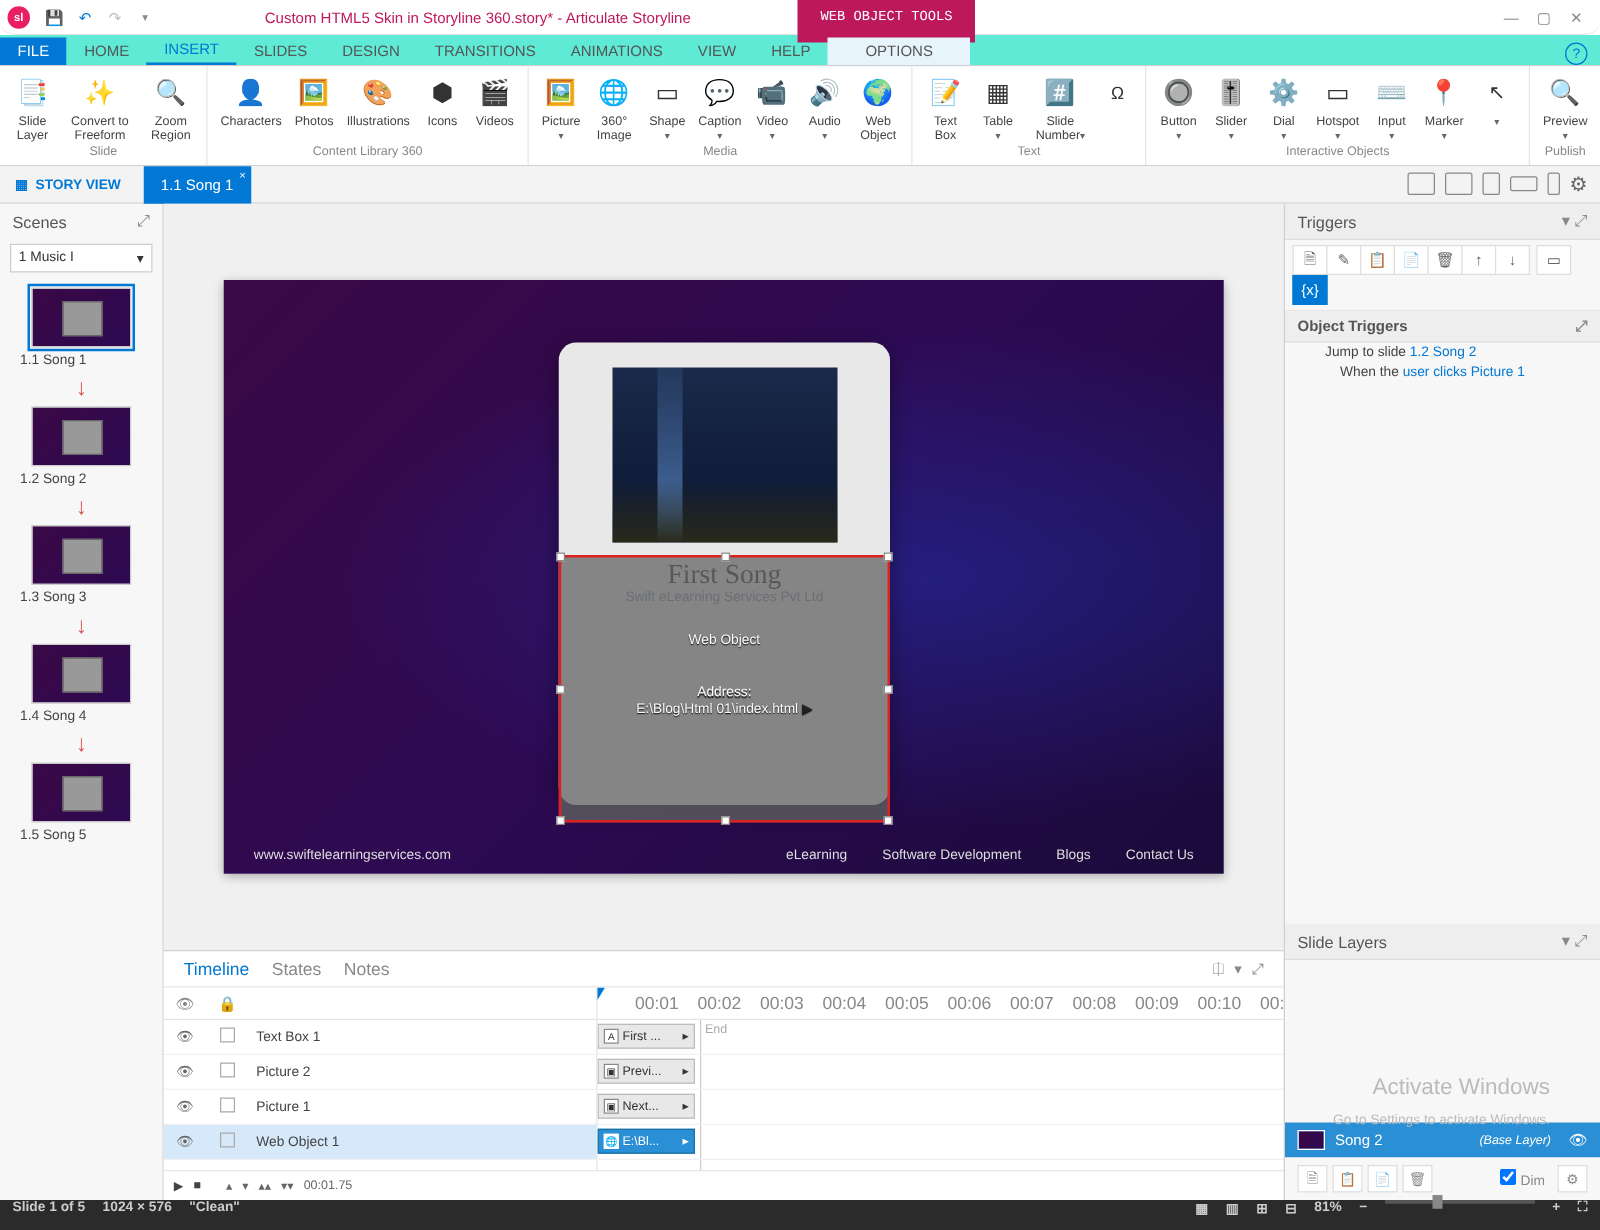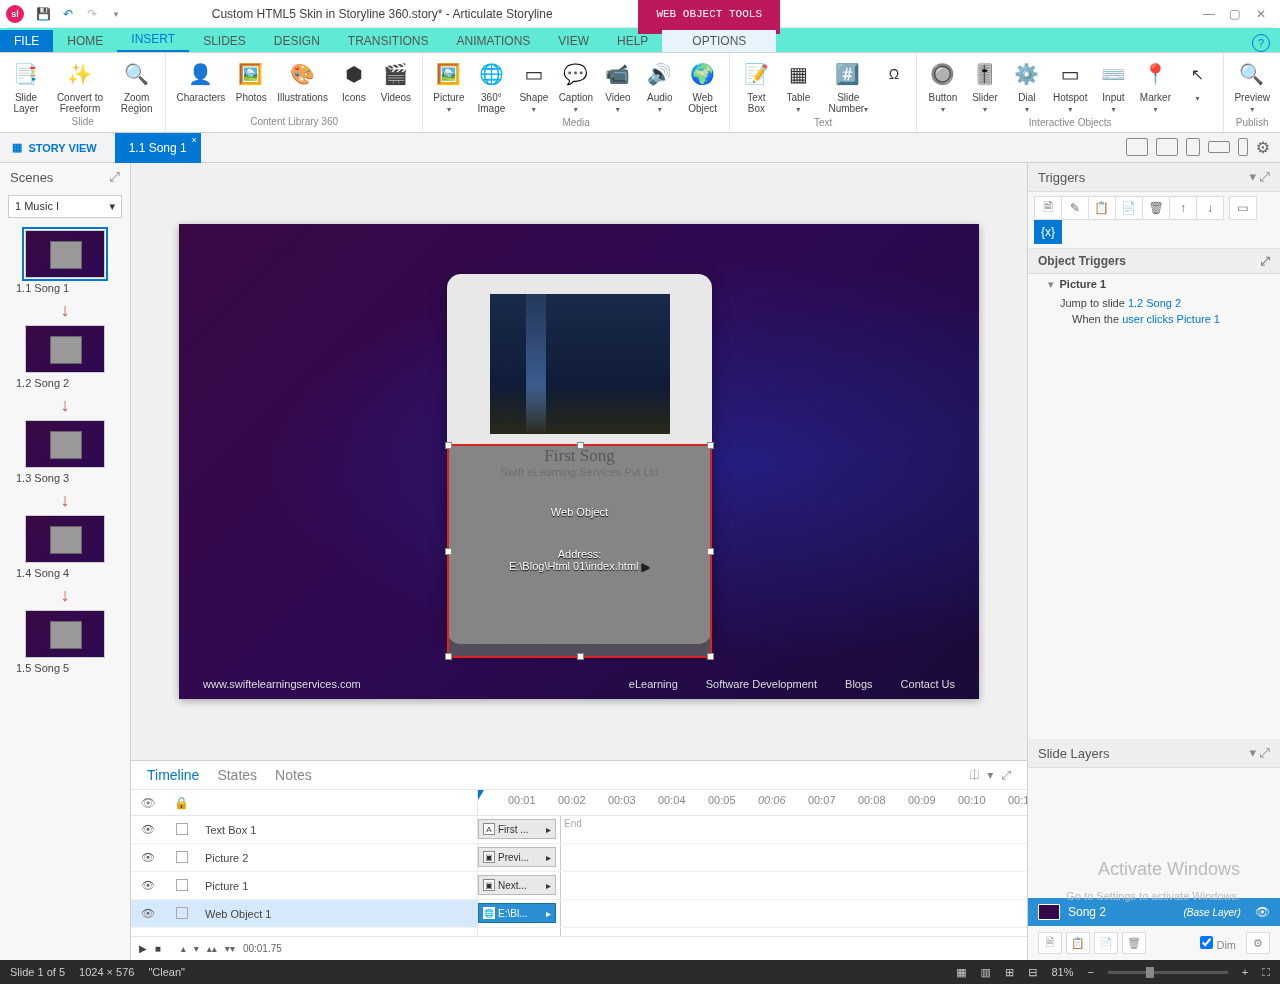--- a/index.html
+++ b/index.html
@@ -3,21 +3,21 @@
 <meta charset="utf-8">
 <style>
 * { margin:0; padding:0; box-sizing:border-box; font-family:"Segoe UI",Arial,sans-serif; }
 body { width:1280px; height:984px; background:#fff; overflow:hidden; font-size:12px; color:#333; }
 
 
 .titlebar { height:28px; background:#fff; display:flex; align-items:center; border-bottom:1px solid #e5e5e5;border-radius:12px; }
 .app-badge { width:18px; height:18px; background:#e91e63; border-radius:50%; margin-left:6px; display:flex; align-items:center; justify-content:center; color:#fff; font-size:9px; font-weight:bold; }
 .qat { display:flex; gap:4px; margin-left:10px; }
 .qat-btn { width:20px; height:20px; display:flex; align-items:center; justify-content:center; color:#0078d4; cursor:pointer; }
-.title-text { flex:1; text-align:center; color:#404040; font-size:12px; }
+.title-text { flex:1; text-align:center; color:#be185d; font-size:12px; }
 .context-tab { background:#be185d; color:#fff; padding:4px 18px; font-size:11px; height:40px; display:flex; align-items:center; margin-right:500px;font-family:Liberation Mono, monospace; }
 .win-ctrl { display:flex; gap:0; position:absolute; right:6px; top:4px; }
 .win-btn { width:26px; height:20px; display:flex; align-items:center; justify-content:center; color:#888; cursor:pointer; }
 
 
 .ribbon-tabs { height:25px; background:#5eead4; display:flex; align-items:flex-end; border-bottom:1px solid #d0d0d0; }
 .rtab { padding:4px 14px; font-size:12px; color:#555; cursor:pointer; }
 .rtab.file { background:#0078d4; color:#fff; }
 .rtab.active { color:#0078d4; border-bottom:2px solid #0078d4; }
 .rtab.context { background:#e8f4fb; color:#555; padding:4px 30px; }
@@ -59,21 +59,21 @@
 
 
 .center { flex:1; display:flex; flex-direction:column; background:#f0f0f0; }
 .canvas-area { flex:1; display:flex; align-items:center; justify-content:center; background:#f0f0f0; overflow:hidden; position:relative; }
 .slide-canvas { width:800px; height:475px; background:linear-gradient(135deg,#3a0845 0%,#2d0a52 50%,#1a0a3a 100%); position:relative; box-shadow:0 2px 8px rgba(0,0,0,0.3); }
 .wave { position:absolute; inset:0; background:radial-gradient(ellipse at 70% 50%, rgba(30,60,200,0.4) 0%, transparent 60%); }
 .card { position:absolute; top:50px; left:268px; width:265px; height:370px; background:#e8e8e8; border-radius:14px; box-shadow:0 4px 16px rgba(0,0,0,0.4); padding:20px 18px 0; }
 .card-img { width:180px; height:140px; background:linear-gradient(180deg,#1a2a4a 0%,#0a1530 100%); margin:0 auto 12px; position:relative; overflow:hidden; }
 .beam { position:absolute; left:36px; top:0; width:20px; height:100%; background:linear-gradient(180deg,rgba(120,180,255,0.1),rgba(120,180,255,0.6)); }
 .skyline { position:absolute; bottom:0; left:0; right:0; height:50px; background:linear-gradient(0deg,#2a2a1a,transparent); }
-.card-title { text-align:center; font-size:17px; color:#333; font-family:serif; }
+.card-title { text-align:center; font-size:22px; color:#333; font-family:serif; }
 .card-sub { text-align:center; font-size:11px; color:#7a8aa0; }
 .webobj-overlay { position:absolute; top:220px; left:268px; width:265px; height:214px; background:rgba(100,100,100,0.75); border:2px solid #d22; }
 .webobj-overlay .ov-text { color:#fff; font-size:11px; text-align:center; text-shadow:0 1px 1px #000; }
 .sel-handle { position:absolute; width:7px; height:7px; background:#fff; border:1px solid #888; }
 .footer-bar { position:absolute; bottom:0; left:0; right:0; height:30px; display:flex; align-items:center; padding:0 24px; font-size:11px; color:#ddd; }
 .footer-links { margin-left:auto; display:flex; gap:28px; }
 
 
 .timeline { height:200px; background:#fff; border-top:1px solid #d0d0d0; display:flex; flex-direction:column; }
 .tl-tabs { display:flex; gap:18px; padding:6px 16px; border-bottom:1px solid #e5e5e5; align-items:center; }
@@ -85,21 +85,21 @@
 .tl-head-row { height:26px; border-bottom:1px solid #e5e5e5; display:flex; align-items:center; }
 .tl-eye-col { width:34px; text-align:center; color:#888; }
 .tl-lock-col { width:34px; text-align:center; color:#888; }
 .tl-row { height:28px; display:flex; align-items:center; border-bottom:1px solid #f0f0f0; font-size:11px; }
 .tl-row.sel { background:#d6e9fa; }
 .tl-eye { width:34px; text-align:center; color:#666; }
 .tl-lock { width:34px; text-align:center; }
 .tl-lock-box { width:12px; height:12px; border:1px solid #aaa; display:inline-block; }
 .tl-name { flex:1; padding-left:6px; color:#444; }
 .tl-right { flex:1; position:relative; overflow:hidden; }
-.tl-ruler { height:26px; border-bottom:1px solid #e5e5e5; display:flex; position:relative; font-size:11px; color:#888; }
+.tl-ruler { height:26px; border-bottom:1px solid #e5e5e5; display:flex; position:relative; font-size:14px; color:#888; }
 .tl-tick { position:absolute; top:4px; }
 .playhead { position:absolute; left:0; top:0; width:0; height:0; border-left:6px solid transparent; border-right:6px solid transparent; border-top:10px solid #0078d4; }
 .tl-track-row { height:28px; border-bottom:1px solid #f0f0f0; position:relative; }
 .tl-clip { position:absolute; left:0; top:3px; height:20px; background:#e8e8e8; border:1px solid #bbb; font-size:10px; display:flex; align-items:center; padding:0 4px; gap:3px; overflow:hidden; white-space:nowrap; }
 .tl-clip.sel { background:#2a8fd4; color:#fff; border-color:#1a6fa4; }
 .clip-icon { width:12px; height:12px; border:1px solid #888; background:#fff; display:inline-flex; align-items:center; justify-content:center; font-size:8px; }
 .tl-clip.sel .clip-icon { border-color:#fff; }
 .end-marker { position:absolute; left:82px; top:26px; bottom:0; width:1px; background:#ccc; }
 .end-label { position:absolute; left:86px; top:28px; font-size:10px; color:#aaa; }
 .tl-footer { height:24px; border-top:1px solid #e5e5e5; display:flex; align-items:center; padding:0 8px; gap:8px; font-size:10px; color:#666; }
@@ -119,21 +119,21 @@
 .rp-spacer { flex:1; }
 .layer-row { background:#2a8fd4; color:#fff; padding:6px 10px; display:flex; align-items:center; gap:8px; font-size:12px; }
 .layer-thumb { width:22px; height:16px; background:linear-gradient(135deg,#3a0845,#2d0a52); border:1px solid #fff; }
 .layer-right { margin-left:auto; font-style:italic; font-size:10px; }
 .layer-toolbar { padding:6px 10px; display:flex; gap:4px; align-items:center; background:#f7f7f7; font-size:11px; color:#888; }
 .lt-btn { width:24px; height:22px; border:1px solid #ddd; background:#fff; display:flex; align-items:center; justify-content:center; cursor:pointer; }
 .watermark { position:absolute; right:40px; bottom:80px; color:#bbb; font-size:18px; pointer-events:none; }
 .watermark2 { position:absolute; right:40px; bottom:58px; color:#bbb; font-size:11px; pointer-events:none; }
 
 
-.statusbar { height:24px; background:#2b2b2b; color:#ccc; display:flex; align-items:center; padding:0 10px; font-size:11px; gap:14px; }
+.statusbar { height:24px; background:#2b2b2b; color:#ccc; display:flex; align-items:flex-start; padding:0 10px; font-size:11px; gap:14px;font-weight:bold; }
 .statusbar .sp { flex:1; }
 .zoom-slider { width:120px; height:3px; background:#555; position:relative; }
 .zoom-thumb { position:absolute; left:38px; top:-4px; width:8px; height:11px; background:#888; }
 </style>
 </head>
 <body>
 
 <div class="titlebar">
   <div class="app-badge">sl</div>
   <div class="qat">
@@ -459,21 +459,21 @@
             </div>
         </div>
         <div class="tl-right">
           <div class="tl-ruler" id="tl-ruler">
             <div class="playhead" style="left:-6px"></div>
           <div class="tl-tick" style="left: 30px;">00:01</div>
               <div class="tl-tick" style="left: 80px;">00:02</div>
               <div class="tl-tick" style="left: 130px;">00:03</div>
               <div class="tl-tick" style="left: 180px;">00:04</div>
               <div class="tl-tick" style="left: 230px;">00:05</div>
-              <div class="tl-tick" style="left: 280px; font-style: italic;">00:06</div>
+              <div class="tl-tick" style="left: 280px;">00:06</div>
               <div class="tl-tick" style="left: 330px;">00:07</div>
               <div class="tl-tick" style="left: 380px;">00:08</div>
               <div class="tl-tick" style="left: 430px;">00:09</div>
               <div class="tl-tick" style="left: 480px;">00:10</div>
               <div class="tl-tick" style="left: 530px;">00:11</div>
             </div>
           <div class="end-marker"></div>
           <div class="end-label">End</div>
           <div id="tl-tracks">
               <div class="tl-track-row">
@@ -516,21 +516,20 @@
       <div class="rp-tb-btn">🗑</div>
       <div class="rp-tb-btn">↑</div>
       <div class="rp-tb-btn">↓</div>
       <div class="rp-tb-btn" style="margin-left:6px">▭</div>
       <div class="rp-tb-btn blue">{x}</div>
     </div>
     <div class="rp-sub-head">
         <span>Object Triggers</span>
         <span style="color:#888">⤢</span>
       </div>
-    <div class="trigger-item"><span class="collapse">▾</span><b>Picture 1</b></div>
     <div class="trigger-line"><span>Jump to slide </span><span class="link">1.2 Song 2</span></div>
     <div class="trigger-line" style="padding-left:44px"><span>When the </span><span class="link">user clicks </span><span class="link">Picture 1</span></div>
     <div class="rp-spacer"></div>
     <div class="rp-section-head">
         <span>Slide Layers</span>
         <span><span style="color:#888">▾</span> <span style="color:#888">⤢</span></span>
       </div>
     <div style="height:130px"></div>
     <div class="layer-row">
       <div class="layer-thumb"></div>

